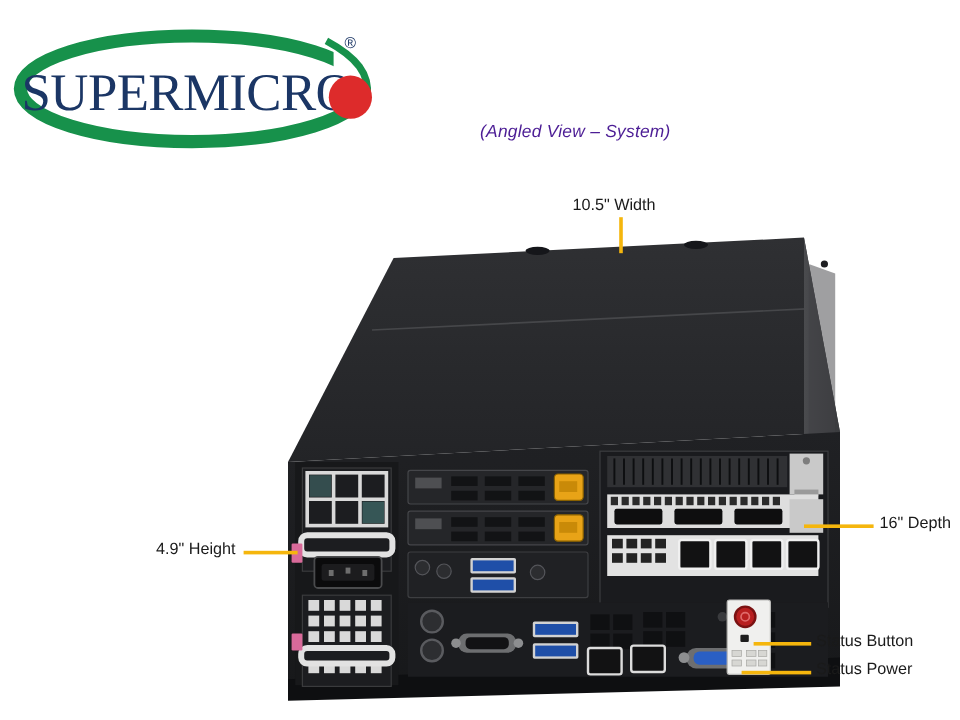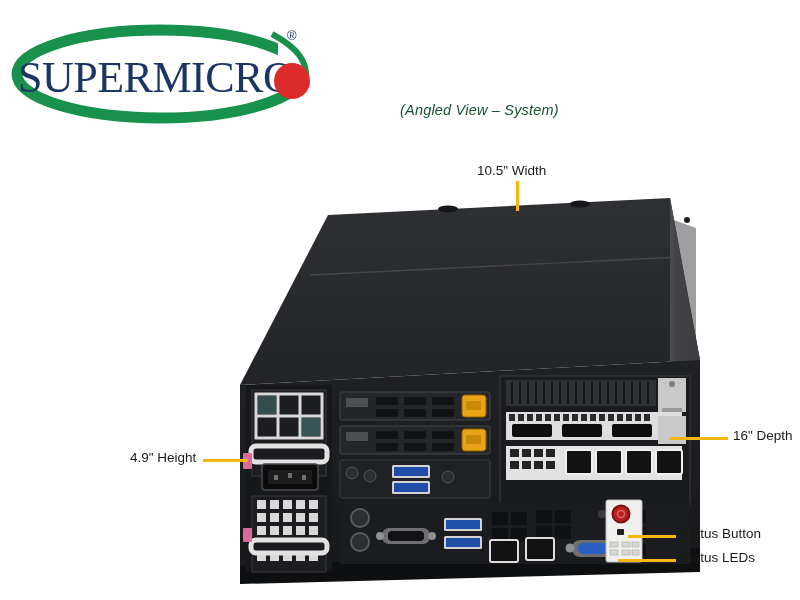--- a/index.html
+++ b/index.html
@@ -8,21 +8,21 @@
 
   .abs{position:absolute;}
 
   
   #logo{left:10px;top:18px;width:310px;height:110px;}
   #logo svg{display:block;}
   .logo-text{font-family:"Liberation Serif",serif;fill:#1b3665;}
 
   
   #caption{left:400px;top:102px;width:240px;text-align:left;
-    font-style:italic;font-size:14.5px;color:#14532d;letter-spacing:.2px;}
+    font-style:italic;font-size:14.5px;color:#4c1d95;letter-spacing:.2px;}
 
   
   .callout{font-size:13.5px;color:#1a1a1a;white-space:nowrap;}
 
   
   .lead{background:#F5B60D;}
   .lead-h{height:3px;}
   .lead-v{width:3px;}
 
   
@@ -336,14 +336,14 @@
 
 <div class="abs callout" style="left:130px;top:450px;">4.9" Height</div>
 <div class="abs lead lead-h" style="left:203px;top:459px;width:45px;"></div>
 
 <div class="abs callout" style="left:733px;top:428px;">16" Depth</div>
 <div class="abs lead lead-h" style="left:670px;top:437px;width:58px;"></div>
 
 <div class="abs callout" style="left:680px;top:526px;">Status Button</div>
 <div class="abs lead lead-h" style="left:628px;top:535px;width:48px;"></div>
 
-<div class="abs callout" style="left:680px;top:550px;">Status LEDs</div>
+<div class="abs callout" style="left:680px;top:550px;">Status Power</div>
 <div class="abs lead lead-h" style="left:618px;top:559px;width:58px;"></div>
 
 </body></html>

